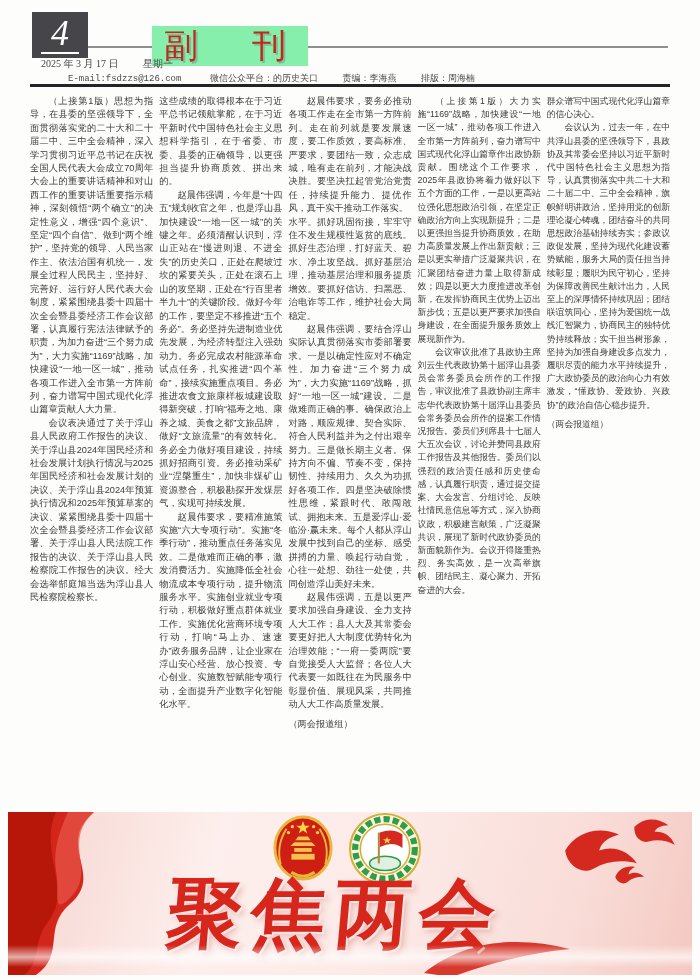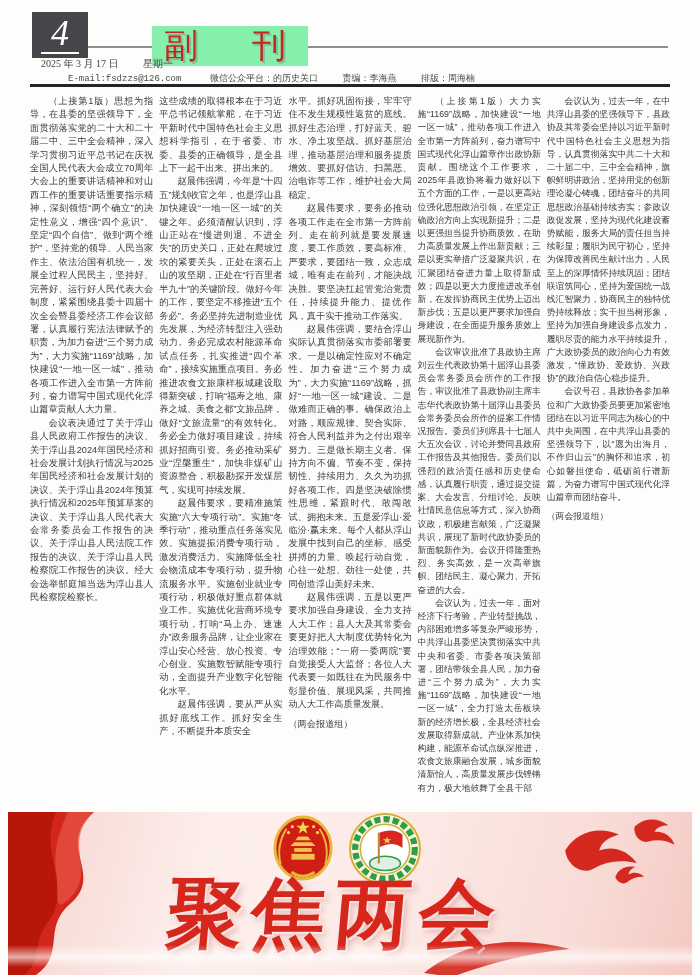--- a/index.html
+++ b/index.html
@@ -63,43 +63,41 @@
     <span class="email">E-mail:fsdzzs@126.com</span>
     <span>微信公众平台：的历史关口</span>
     <span>责编：李海燕</span>
     <span>排版：周海楠</span>
   </div>
   <div class="thick-rule"></div>
 
   <div class="text-columns">
     <div class="col">
         <p class="para indent">（上接第1版）思想为指导，在县委的坚强领导下，全面贯彻落实党的二十大和二十届二中、三中全会精神，深入学习贯彻习近平总书记在庆祝全国人民代表大会成立70周年大会上的重要讲话精神和对山西工作的重要讲话重要指示精神，深刻领悟“两个确立”的决定性意义，增强“四个意识”、坚定“四个自信”、做到“两个维护”，坚持党的领导、人民当家作主、依法治国有机统一，发展全过程人民民主，坚持好、完善好、运行好人民代表大会制度，紧紧围绕县委十四届十次全会暨县委经济工作会议部署，认真履行宪法法律赋予的职责，为加力奋进“三个努力成为”，大力实施“1169”战略，加快建设“一地一区一城”，推动各项工作进入全市第一方阵前列，奋力谱写中国式现代化浮山篇章贡献人大力量。</p>
-        <p class="para indent">会议表决通过了关于浮山县人民政府工作报告的决议、关于浮山县2024年国民经济和社会发展计划执行情况与2025年国民经济和社会发展计划的决议、关于浮山县2024年预算执行情况和2025年预算草案的决议、关于浮山县人民代表大会常务委员会工作报告的决议、关于浮山县人民法院工作报告的决议、关于浮山县人民检察院工作报告的决议。经大会选举郜庭旭当选为浮山县人民检察院检察长。</p>
+        <p class="para indent">会议表决通过了关于浮山县人民政府工作报告的决议、关于浮山县2024年国民经济和社会发展计划执行情况与2025年国民经济和社会发展计划的决议、关于浮山县2024年预算执行情况和2025年预算草案的决议、紧紧围绕县委十四届十次全会暨县委经济工作会议部署、关于浮山县人民法院工作报告的决议、关于浮山县人民检察院工作报告的决议。经大会选举郜庭旭当选为浮山县人民检察院检察长。</p>
       </div>
     <div class="col">
-        <p class="para">这些成绩的取得根本在于习近平总书记领航掌舵，在于习近平新时代中国特色社会主义思想科学指引，在于省委、市委、县委的正确领导，是全县上下一起干出来、拼出来的。</p>
+        <p class="para">这些成绩的取得根本在于习近平总书记领航掌舵，在于习近平新时代中国特色社会主义思想科学指引，在于省委、市委、县委的正确领导，以更强担当提升协商质效、拼出来的。</p>
         <p class="para indent">赵晨伟强调，今年是“十四五”规划收官之年，也是浮山县加快建设“一地一区一城”的关键之年。必须清醒认识到，浮山正站在“慢进则退、不进全失”的历史关口，正处在爬坡过坎的紧要关头，正处在滚石上山的攻坚期，正处在“行百里者半九十”的关键阶段。做好今年的工作，要坚定不移推进“五个务必”。务必坚持先进制造业优先发展，为经济转型注入强劲动力。务必完成农村能源革命试点任务，扎实推进“四个革命”，接续实施重点项目。务必推进农食文旅康样板城建设取得新突破，打响“福寿之地、康养之城、美食之都”文旅品牌，做好“文旅流量”的有效转化。务必全力做好项目建设，持续抓好招商引资。务必推动采矿业“涅槃重生”，加快非煤矿山资源整合，积极勘探开发煤层气，实现可持续发展。</p>
-        <p class="para indent">赵晨伟要求，要精准施策实施“六大专项行动”。实施“冬季行动”，推动重点任务落实见效。实施提振消费专项行动，激发消费活力。实施降低全社会物流成本专项行动，提升物流服务水平。实施创业就业专项行动，积极做好重点群体就业工作。实施优化营商环境专项行动，打响“马上办、速速办”政务服务品牌，让企业家在浮山安心经营、放心投资、专心创业。实施数智赋能专项行动，全面提升产业数字化智能化水平。</p>
-        <p class="para indent">赵晨伟强调，要从严从实抓好底线工作。抓好安全生产，不断提升本质安全</p>
+        <p class="para indent">赵晨伟要求，要精准施策实施“六大专项行动”。实施“冬季行动”，推动重点任务落实见效。二是做难而正确的事，激发消费活力。实施降低全社会物流成本专项行动，提升物流服务水平。实施创业就业专项行动，积极做好重点群体就业工作。实施优化营商环境专项行动，打响“马上办、速速办”政务服务品牌，让企业家在浮山安心经营、放心投资、专心创业。实施数智赋能专项行动，全面提升产业数字化智能化水平。</p>
       </div>
     <div class="col">
+        <p class="para indent">赵晨伟要求，要务必推动各项工作走在全市第一方阵前列。走在前列就是要发展速度，要工作质效，要高标准、严要求，要团结一致，众志成城，唯有走在前列，才能决战决胜。要坚决扛起管党治党责任，持续提升能力、提优作风，真干实干推动工作落实。</p>
         <p class="para">水平。抓好巩固衔接，牢牢守住不发生规模性返贫的底线。抓好生态治理，打好蓝天、碧水、净土攻坚战。抓好基层治理，推动基层治理和服务提质增效。要抓好信访、扫黑恶、治电诈等工作，维护社会大局稳定。</p>
-        <p class="para indent">赵晨伟要求，要务必推动各项工作走在全市第一方阵前列。走在前列就是要发展速度，要工作质效，要高标准、严要求，要团结一致，众志成城，唯有走在前列，才能决战决胜。要坚决扛起管党治党责任，持续提升能力、提优作风，真干实干推动工作落实。</p>
         <p class="para indent">赵晨伟强调，要结合浮山实际认真贯彻落实市委部署要求。一是以确定性应对不确定性。加力奋进“三个努力成为”，大力实施“1169”战略，抓好“一地一区一城”建设。二是做难而正确的事。确保政治上对路，顺应规律、契合实际、符合人民利益并为之付出艰辛努力。三是做长期主义者。保持方向不偏、节奏不变，保持韧性、持续用力、久久为功抓好各项工作。四是坚决破除惯性思维，紧跟时代、敢闯敢试、拥抱未来。五是爱浮山·爱临汾·赢未来。每个人都从浮山发展中找到自己的坐标、感受拼搏的力量、唤起行动自觉，心往一处想、劲往一处使，共同创造浮山美好未来。</p>
         <p class="para indent">赵晨伟强调，五是以更严要求加强自身建设、全力支持人大工作；县人大及其常委会要更好把人大制度优势转化为治理效能；“一府一委两院”要自觉接受人大监督；各位人大代表要一如既往在为民服务中彰显价值、展现风采，共同推动人大工作高质量发展。</p>
         <p class="signoff">（两会报道组）</p>
       </div>
     <div class="col tight">
         <p class="para indent">（上接第1版）大力实施“1169”战略，加快建设“一地一区一城”，推动各项工作进入全市第一方阵前列，奋力谱写中国式现代化浮山篇章作出政协新贡献。围绕这个工作要求，2025年县政协将着力做好以下五个方面的工作，一是以更高站位强化思想政治引领，在坚定正确政治方向上实现新提升；二是以更强担当提升协商质效，在助力高质量发展上作出新贡献；三是以更实举措广泛凝聚共识，在汇聚团结奋进力量上取得新成效；四是以更大力度推进改革创新，在发挥协商民主优势上迈出新步伐；五是以更严要求加强自身建设，在全面提升服务质效上展现新作为。</p>
         <p class="para indent">会议审议批准了县政协主席刘云生代表政协第十届浮山县委员会常务委员会所作的工作报告，审议批准了县政协副主席丰志华代表政协第十届浮山县委员会常务委员会所作的提案工作情况报告。委员们列席县十七届人大五次会议，讨论并赞同县政府工作报告及其他报告。委员们以强烈的政治责任感和历史使命感，认真履行职责，通过提交提案、大会发言、分组讨论、反映社情民意信息等方式，深入协商议政，积极建言献策，广泛凝聚共识，展现了新时代政协委员的新面貌新作为。会议开得隆重热烈、务实高效，是一次高举旗帜、团结民主、凝心聚力、开拓奋进的大会。</p>
-        <p class="para indent">会议认为，过去一年，面对经济下行考验，产业转型挑战，内部困难增多等复杂严峻形势，中共浮山县委坚决贯彻落实中共中央和省委、市委各项决策部署，团结带领全县人民，加力奋进“三个努力成为”，大力实施“1169”战略，加快建设“一地一区一城”，全力打造太岳板块新的经济增长极，全县经济社会发展取得新成就。产业体系加快构建，能源革命试点纵深推进，农食文旅康融合发展，城乡面貌清新怡人，高质量发展步伐铿锵有力，极大地鼓舞了全县干部</p>
       </div>
     <div class="col tight">
+        <p class="para">群众谱写中国式现代化浮山篇章的信心决心。</p>
         <p class="para indent">会议认为，过去一年，在中共浮山县委的坚强领导下，县政协及其常委会坚持以习近平新时代中国特色社会主义思想为指导，认真贯彻落实中共二十大和二十届二中、三中全会精神，旗帜鲜明讲政治，坚持用党的创新理论凝心铸魂，团结奋斗的共同思想政治基础持续夯实；参政议政促发展，坚持为现代化建设蓄势赋能，服务大局的责任担当持续彰显；履职为民守初心，坚持为保障改善民生献计出力，人民至上的深厚情怀持续巩固；团结联谊筑同心，坚持为爱国统一战线汇智聚力，协商民主的独特优势持续释放；实干担当树形象，坚持为加强自身建设多点发力，履职尽责的能力水平持续提升，广大政协委员的政治向心力有效激发，“懂政协、爱政协、兴政协”的政治自信心稳步提升。</p>
-        <p class="para indent">会议号召，县政协各参加单位和广大政协委员要更加紧密地团结在以习近平同志为核心的中共中央周围，在中共浮山县委的坚强领导下，以“愿为出海月，不作归山云”的胸怀和追求，初心如磐担使命，砥砺前行谱新篇，为奋力谱写中国式现代化浮山篇章而团结奋斗。</p>
         <p class="signoff">（两会报道组）</p>
       </div>
   </div>
 
   <div class="banner">
 
     <svg class="ribbon-left" width="175" height="163" viewBox="0 0 175 163">
       <path d="M0,0 L86,0 C46,34 98,62 62,92 C34,116 58,142 28,163 L0,163 Z" fill="#d3261a"></path>
       <path d="M0,0 L48,0 C30,40 66,78 40,110 C24,130 34,150 16,163 L0,163 Z" fill="#b71708"></path>
       <path d="M60,0 L86,0 C52,32 92,60 60,88 C44,102 52,80 48,58 C45,36 52,18 60,0 Z" fill="#e8564a" opacity="0.7"></path>

